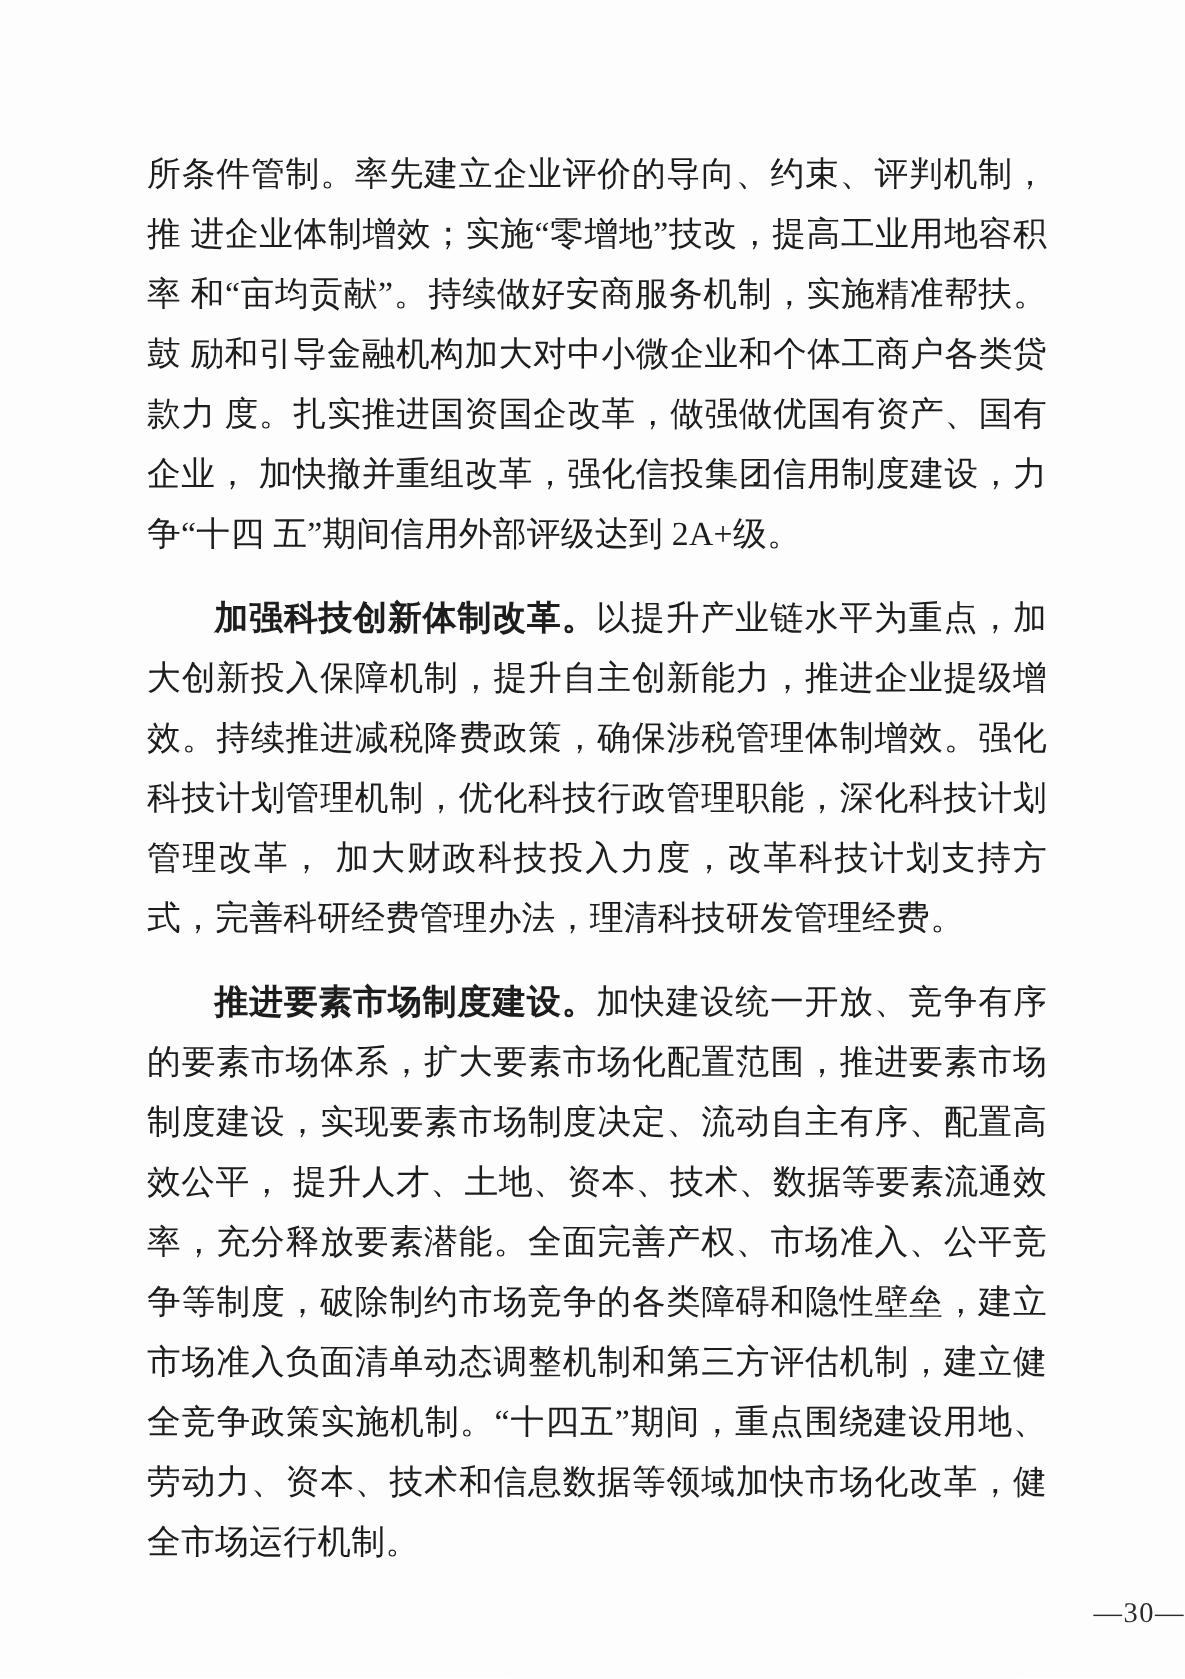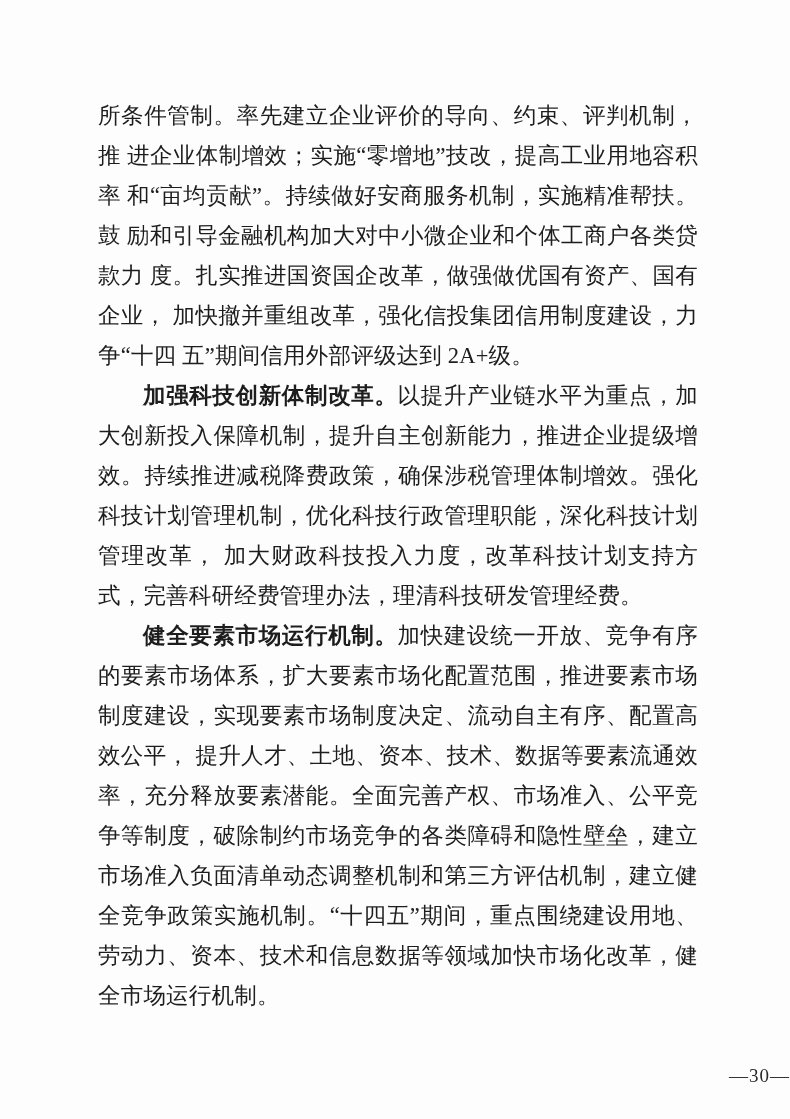--- a/index.html
+++ b/index.html
@@ -27,21 +27,21 @@
   .para {
     font-size: 22.5px;
     line-height: 40px;
     color: #1d1d1d;
     text-align: justify;
     text-justify: inter-ideograph;
     margin: 0 0 0 0;
     letter-spacing: 0.2px;
   }
   .para + .para {
-    margin-top: 0px;
+    margin-top: 16px;
   }
   .indent {
     text-indent: 45px;
   }
   .heading {
     font-size: 22.5px;
     line-height: 40px;
     font-weight: bold;
     color: #121212;
     text-indent: 45px;
@@ -72,20 +72,20 @@
 <body>
 
 <div class="page">
   <div class="content">
 
     <p class="para">所条件管制。率先建立企业评价的导向、约束、评判机制，推 进企业体制增效；实施“零增地”技改，提高工业用地容积率 和“亩均贡献”。持续做好安商服务机制，实施精准帮扶。鼓 励和引导金融机构加大对中小微企业和个体工商户各类贷款力 度。扎实推进国资国企改革，做强做优国有资产、国有企业， 加快撤并重组改革，强化信投集团信用制度建设，力争“十四 五”期间信用外部评级达到 2A+级。</p>
 
     <p class="para indent"><span class="run-in-bold">加强科技创新体制改革。</span><span>以提升产业链水平为重点，加大创新投入保障机制，提升自主创新能力，推进企业提级增效。持续推进减税降费政策，确保涉税管理体制增效。强化科技计划管理机制，优化科技行政管理职能，深化科技计划管理改革， 加大财政科技投入力度，改革科技计划支持方式，完善科研经费管理办法，理清科技研发管理经费。</span></p>
 
 
-    <p class="para indent"><span class="run-in-bold">健全要素市场运行机制。</span><span>加快建设统一开放、竞争有序的要素市场体系，扩大要素市场化配置范围，推进要素市场制度建设，实现要素市场制度决定、流动自主有序、配置高效公平， 提升人才、土地、资本、技术、数据等要素流通效率，充分释放要素潜能。全面完善产权、市场准入、公平竞争等制度，破除制约市场竞争的各类障碍和隐性壁垒，建立市场准入负面清单动态调整机制和第三方评估机制，建立健全竞争政策实施机制。“十四五”期间，重点围绕建设用地、劳动力、资本、技术和信息数据等领域加快市场化改革，健全市场运行机制。</span></p>
+    <p class="para indent"><span class="run-in-bold">推进要素市场制度建设。</span><span>加快建设统一开放、竞争有序的要素市场体系，扩大要素市场化配置范围，推进要素市场制度建设，实现要素市场制度决定、流动自主有序、配置高效公平， 提升人才、土地、资本、技术、数据等要素流通效率，充分释放要素潜能。全面完善产权、市场准入、公平竞争等制度，破除制约市场竞争的各类障碍和隐性壁垒，建立市场准入负面清单动态调整机制和第三方评估机制，建立健全竞争政策实施机制。“十四五”期间，重点围绕建设用地、劳动力、资本、技术和信息数据等领域加快市场化改革，健全市场运行机制。</span></p>
 
   </div>
 
   <div class="footer">
     <span class="pagenum">—30—</span>
   </div>
 </div>
 
 </body></html>

